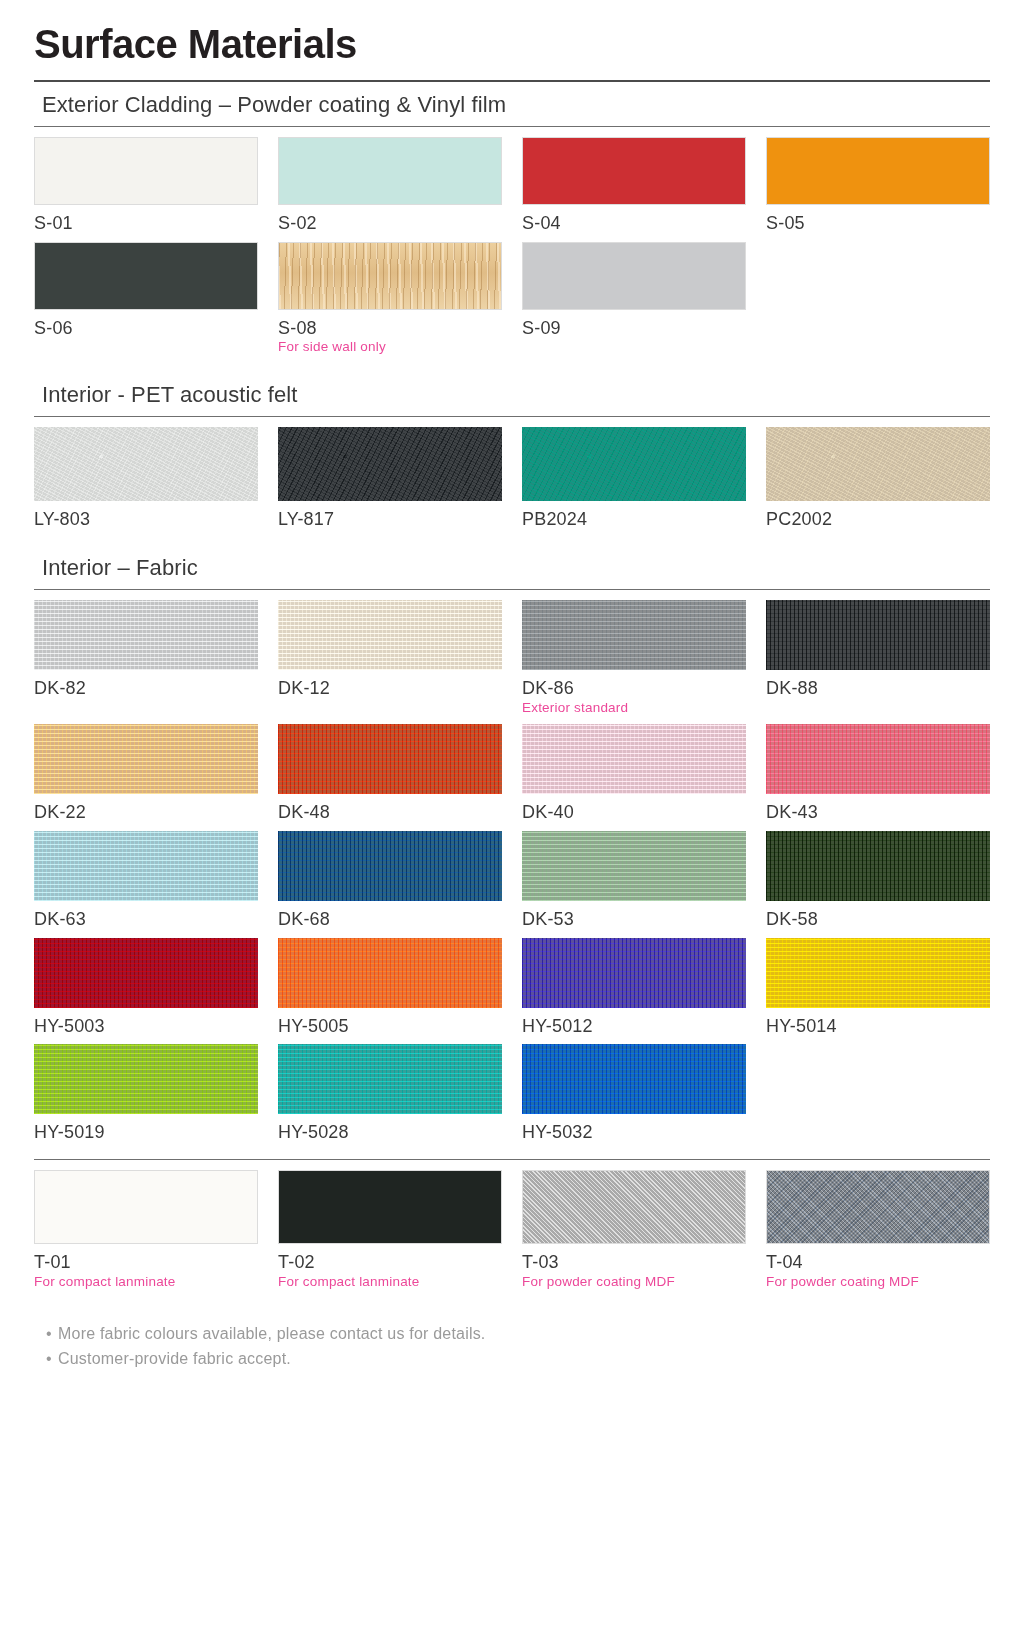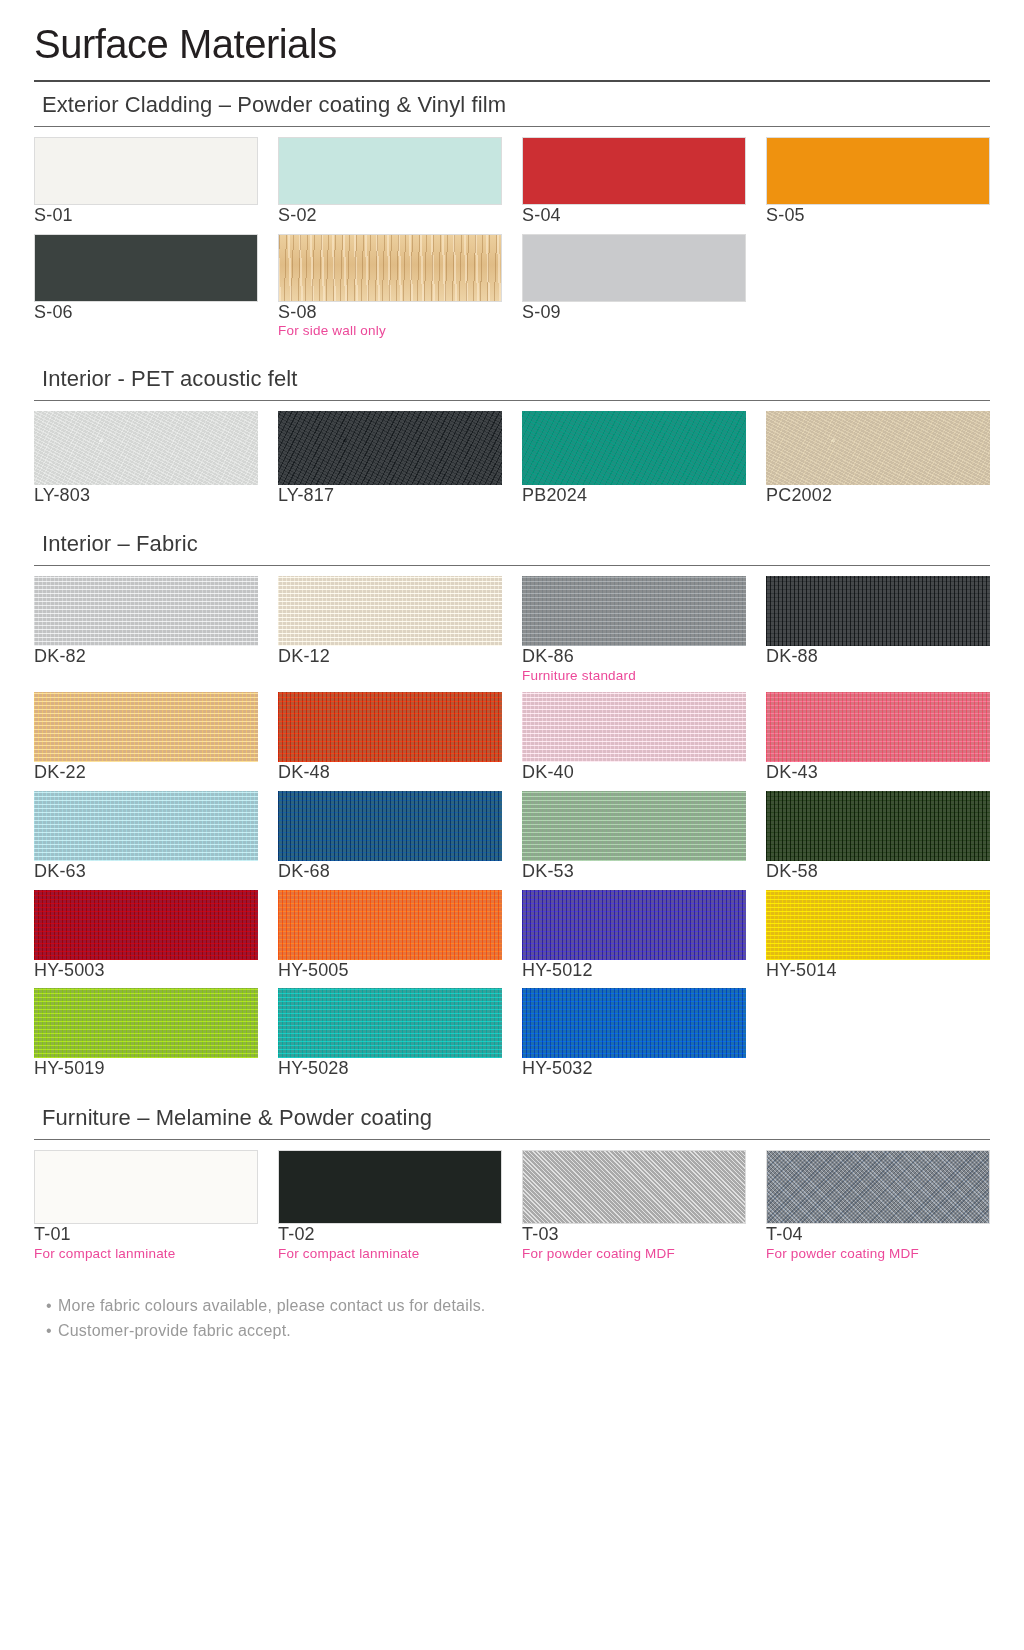--- a/index.html
+++ b/index.html
@@ -19,21 +19,21 @@
     width: 1024px;
     height: 1650px;
     padding: 0;
     box-sizing: border-box;
   }
   .inner {
     padding: 14px 34px 0 34px;
   }
   h1.title {
     font-size: 40px;
-    font-weight: normal;
+    font-weight: bold;
     letter-spacing: -0.5px;
     color: #231f20;
     margin: 8px 0 14px 0;
     line-height: 1.1;
   }
   .rule {
     border: 0;
     border-top: 2px solid #4b4b4b;
     margin: 0 0 0 0;
   }
@@ -74,21 +74,21 @@
   }
   .swatch.furn {
     height: 74px;
   }
   .swatch.bordered {
     border: 1px solid #dcdcdc;
   }
   .label {
     font-size: 18px;
     color: #3a3a3a;
-    margin-top: 0;
+    margin-top: 8px;
     line-height: 1.15;
     letter-spacing: 0.2px;
   }
   .sublabel {
     font-size: 13.5px;
     color: #ec4899;
     line-height: 1.2;
     margin-top: 1px;
     letter-spacing: 0.2px;
   }
@@ -193,21 +193,21 @@
               <div class="swatch fab" style="background: repeating-linear-gradient(90deg, rgb(168, 169, 170) 0px, rgb(168, 169, 170) 1.5px, rgba(0, 0, 0, 0) 1.5px, rgba(0, 0, 0, 0) 4px), repeating-linear-gradient(0deg, rgb(220, 221, 222) 0px, rgb(220, 221, 222) 1.5px, rgba(0, 0, 0, 0) 1.5px, rgba(0, 0, 0, 0) 4px), rgb(194, 195, 196); background-blend-mode: overlay, overlay, normal;"></div>
               <div class="label">DK-82</div>
             </div>
             <div class="swatch-cell">
               <div class="swatch fab" style="background: repeating-linear-gradient(90deg, rgb(195, 185, 168) 0px, rgb(195, 185, 168) 1.5px, rgba(0, 0, 0, 0) 1.5px, rgba(0, 0, 0, 0) 4px), repeating-linear-gradient(0deg, rgb(247, 237, 220) 0px, rgb(247, 237, 220) 1.5px, rgba(0, 0, 0, 0) 1.5px, rgba(0, 0, 0, 0) 4px), rgb(221, 211, 194); background-blend-mode: overlay, overlay, normal;"></div>
               <div class="label">DK-12</div>
             </div>
             <div class="swatch-cell">
               <div class="swatch fab" style="background: repeating-linear-gradient(90deg, rgb(112, 115, 117) 0px, rgb(112, 115, 117) 1.5px, rgba(0, 0, 0, 0) 1.5px, rgba(0, 0, 0, 0) 4px), repeating-linear-gradient(0deg, rgb(164, 167, 169) 0px, rgb(164, 167, 169) 1.5px, rgba(0, 0, 0, 0) 1.5px, rgba(0, 0, 0, 0) 4px), rgb(138, 141, 143); background-blend-mode: overlay, overlay, normal;"></div>
               <div class="label">DK-86</div>
-              <div class="sublabel">Furniture standard</div>
+              <div class="sublabel">Exterior standard</div>
             </div>
             <div class="swatch-cell">
               <div class="swatch fab" style="background: repeating-linear-gradient(90deg, rgb(44, 47, 49) 0px, rgb(44, 47, 49) 1.5px, rgba(0, 0, 0, 0) 1.5px, rgba(0, 0, 0, 0) 4px), repeating-linear-gradient(0deg, rgb(96, 99, 101) 0px, rgb(96, 99, 101) 1.5px, rgba(0, 0, 0, 0) 1.5px, rgba(0, 0, 0, 0) 4px), rgb(70, 73, 75); background-blend-mode: overlay, overlay, normal;"></div>
               <div class="label">DK-88</div>
             </div>
             <div class="swatch-cell">
               <div class="swatch fab" style="background: repeating-linear-gradient(90deg, rgb(191, 151, 105) 0px, rgb(191, 151, 105) 1.5px, rgba(0, 0, 0, 0) 1.5px, rgba(0, 0, 0, 0) 4px), repeating-linear-gradient(0deg, rgb(243, 203, 157) 0px, rgb(243, 203, 157) 1.5px, rgba(0, 0, 0, 0) 1.5px, rgba(0, 0, 0, 0) 4px), rgb(217, 177, 131); background-blend-mode: overlay, overlay, normal;"></div>
               <div class="label">DK-22</div>
             </div>
             <div class="swatch-cell">
@@ -263,21 +263,20 @@
               <div class="label">HY-5028</div>
             </div>
             <div class="swatch-cell">
               <div class="swatch fab" style="background: repeating-linear-gradient(90deg, rgb(2, 82, 148) 0px, rgb(2, 82, 148) 1.5px, rgba(0, 0, 0, 0) 1.5px, rgba(0, 0, 0, 0) 4px), repeating-linear-gradient(0deg, rgb(54, 134, 200) 0px, rgb(54, 134, 200) 1.5px, rgba(0, 0, 0, 0) 1.5px, rgba(0, 0, 0, 0) 4px), rgb(28, 108, 174); background-blend-mode: overlay, overlay, normal;"></div>
               <div class="label">HY-5032</div>
             </div>
           </div>
         </div>
         <div class="sec-gap"></div>
         <div class="sec-block">
-          <div class="section-title">Furniture – Melamine &amp; Powder coating</div>
           <hr class="rule thin">
           <div class="grid" style="margin-top: 10px;">
             <div class="swatch-cell">
               <div class="swatch furn bordered" style="background: rgb(251, 250, 247);"></div>
               <div class="label">T-01</div>
               <div class="sublabel">For compact lanminate</div>
             </div>
             <div class="swatch-cell">
               <div class="swatch furn bordered" style="background: rgb(31, 37, 34);"></div>
               <div class="label">T-02</div>

